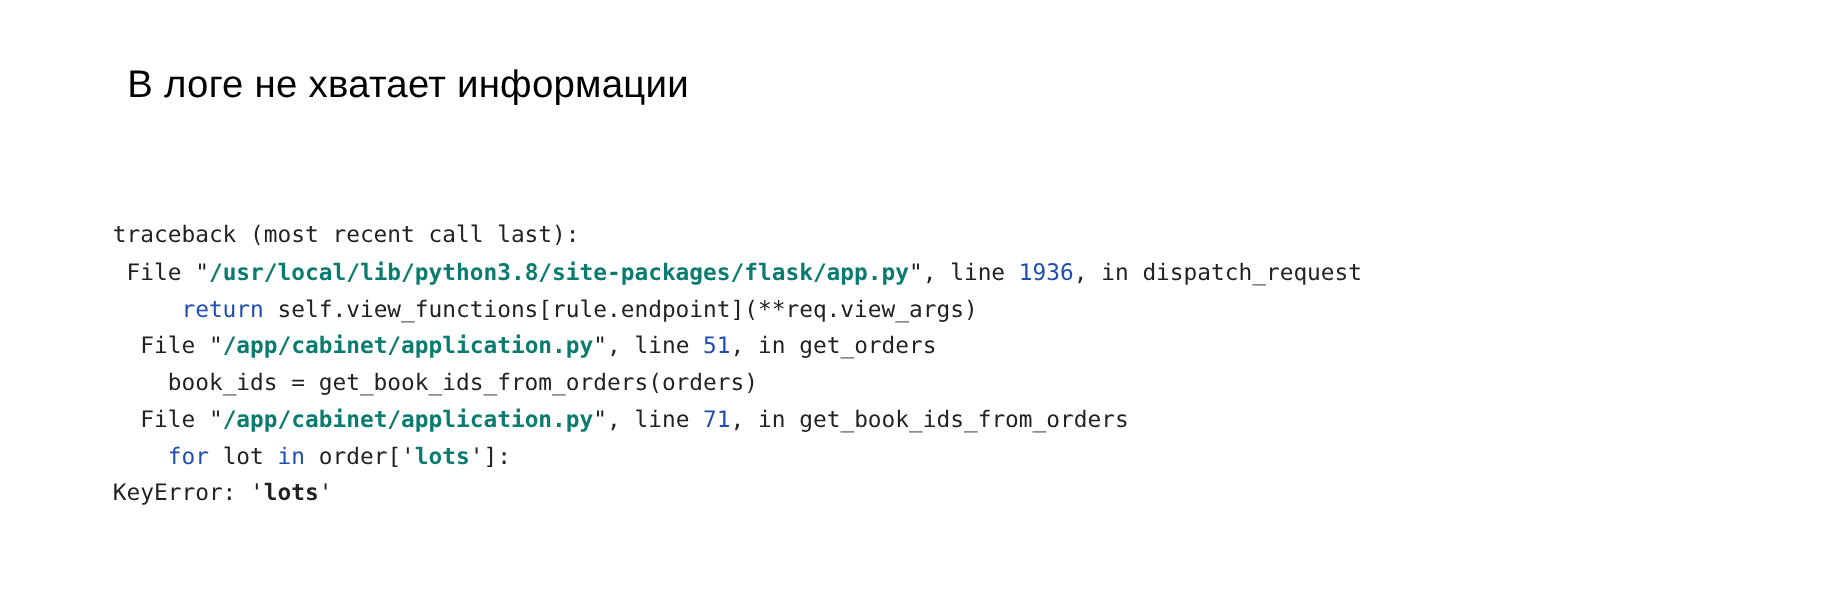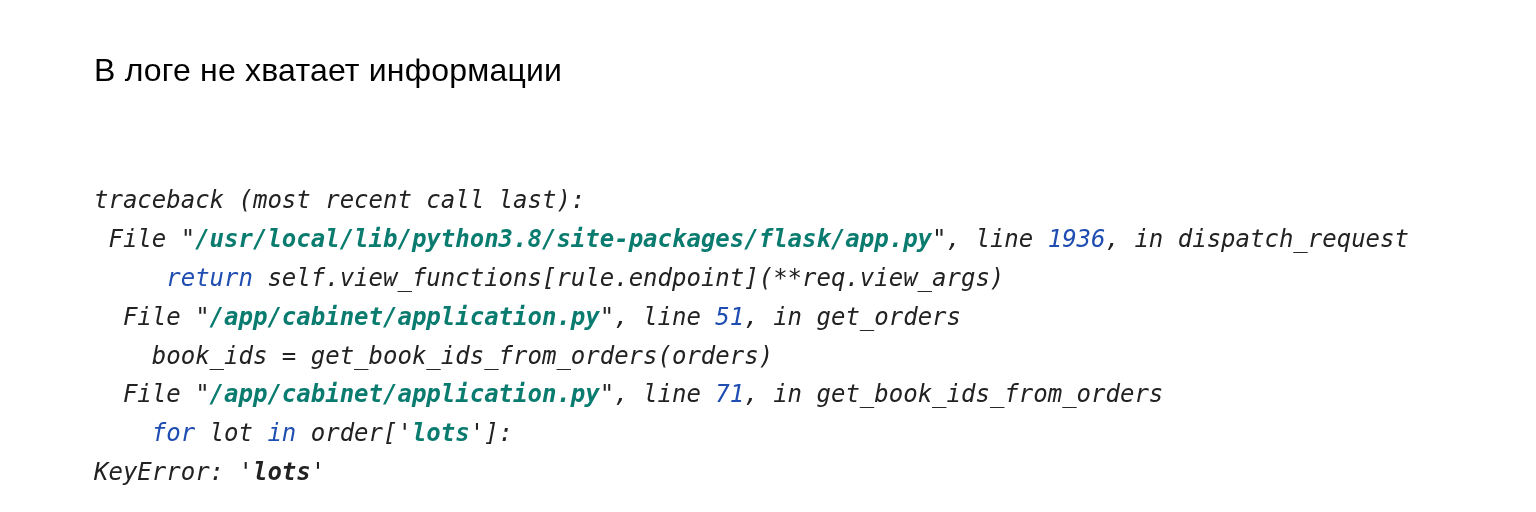--- a/index.html
+++ b/index.html
@@ -11,30 +11,29 @@
       height: 512px;
       overflow: hidden;
     }
     .container {
       padding: 52px 94px 0 94px;
     }
     .title {
       font-size: 32px;
       font-weight: 400;
       color: #000000;
-      margin: 0 0 92px 0;
+      margin: 0 0 92px 12px;
       letter-spacing: 0.2px;
     }
     .code-block {
       font-family: "Menlo", "Consolas", "DejaVu Sans Mono", monospace;
-      font-size: 24px;
+      font-size: 19px;
       line-height: 1.62;
       white-space: pre;
       color: #222222;
-      font-style: italic;
     }
     .path {
       color: #0a7b6f;
       font-weight: bold;
     }
     .num {
       color: #1f4db1;
     }
     .kw {
       color: #1f4db1;

